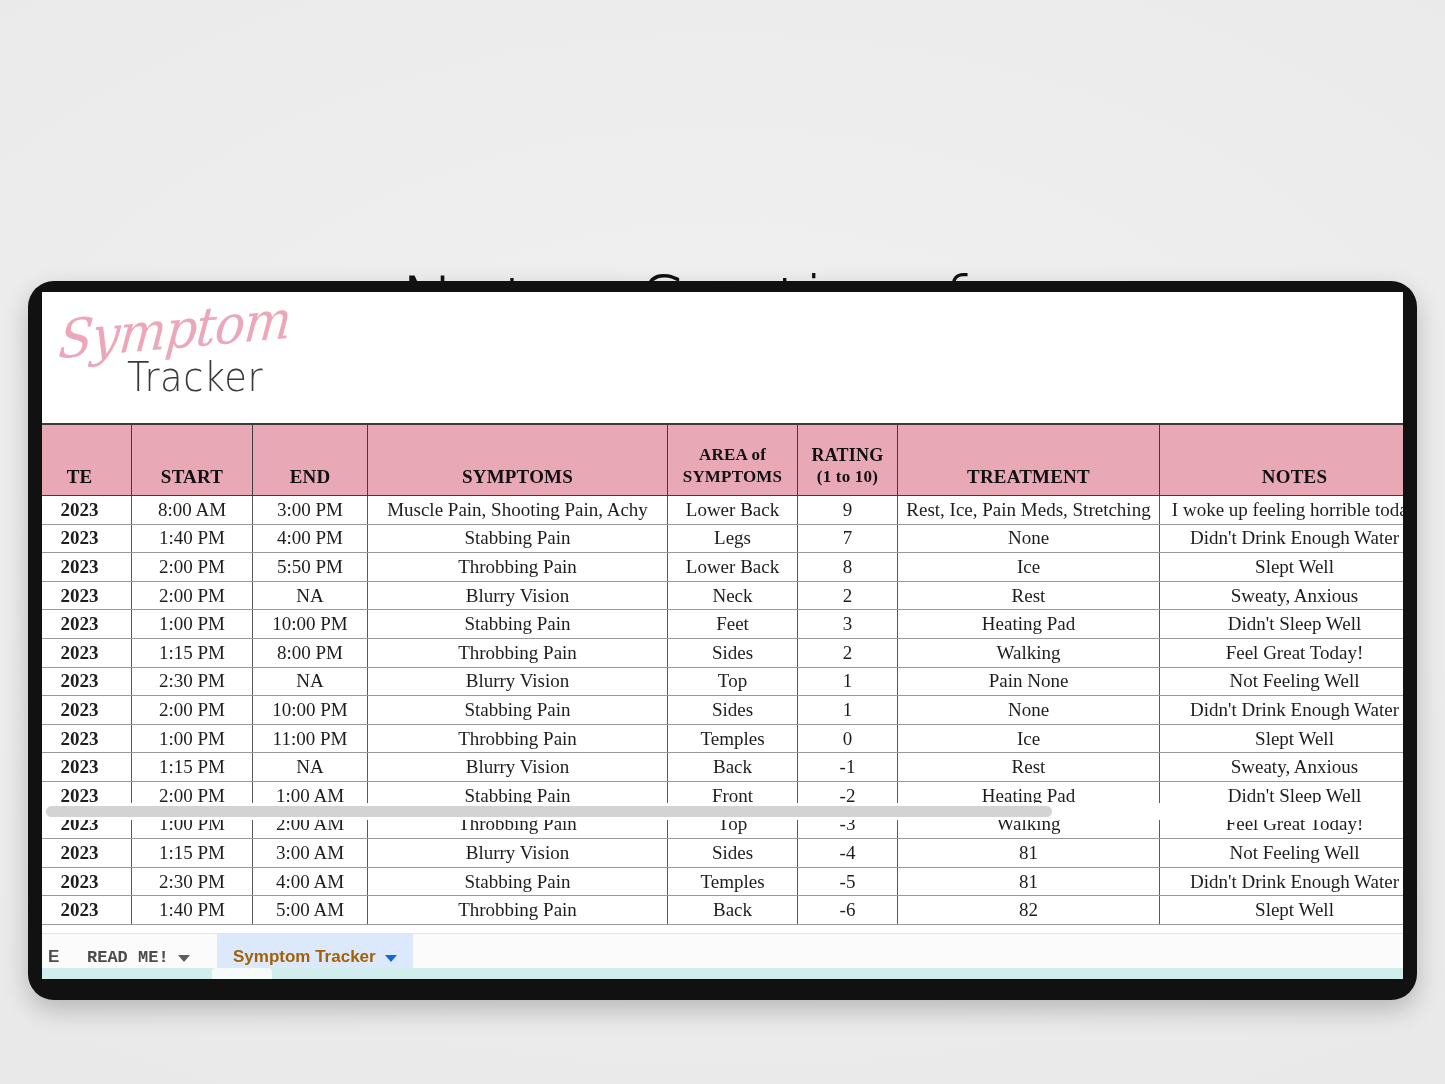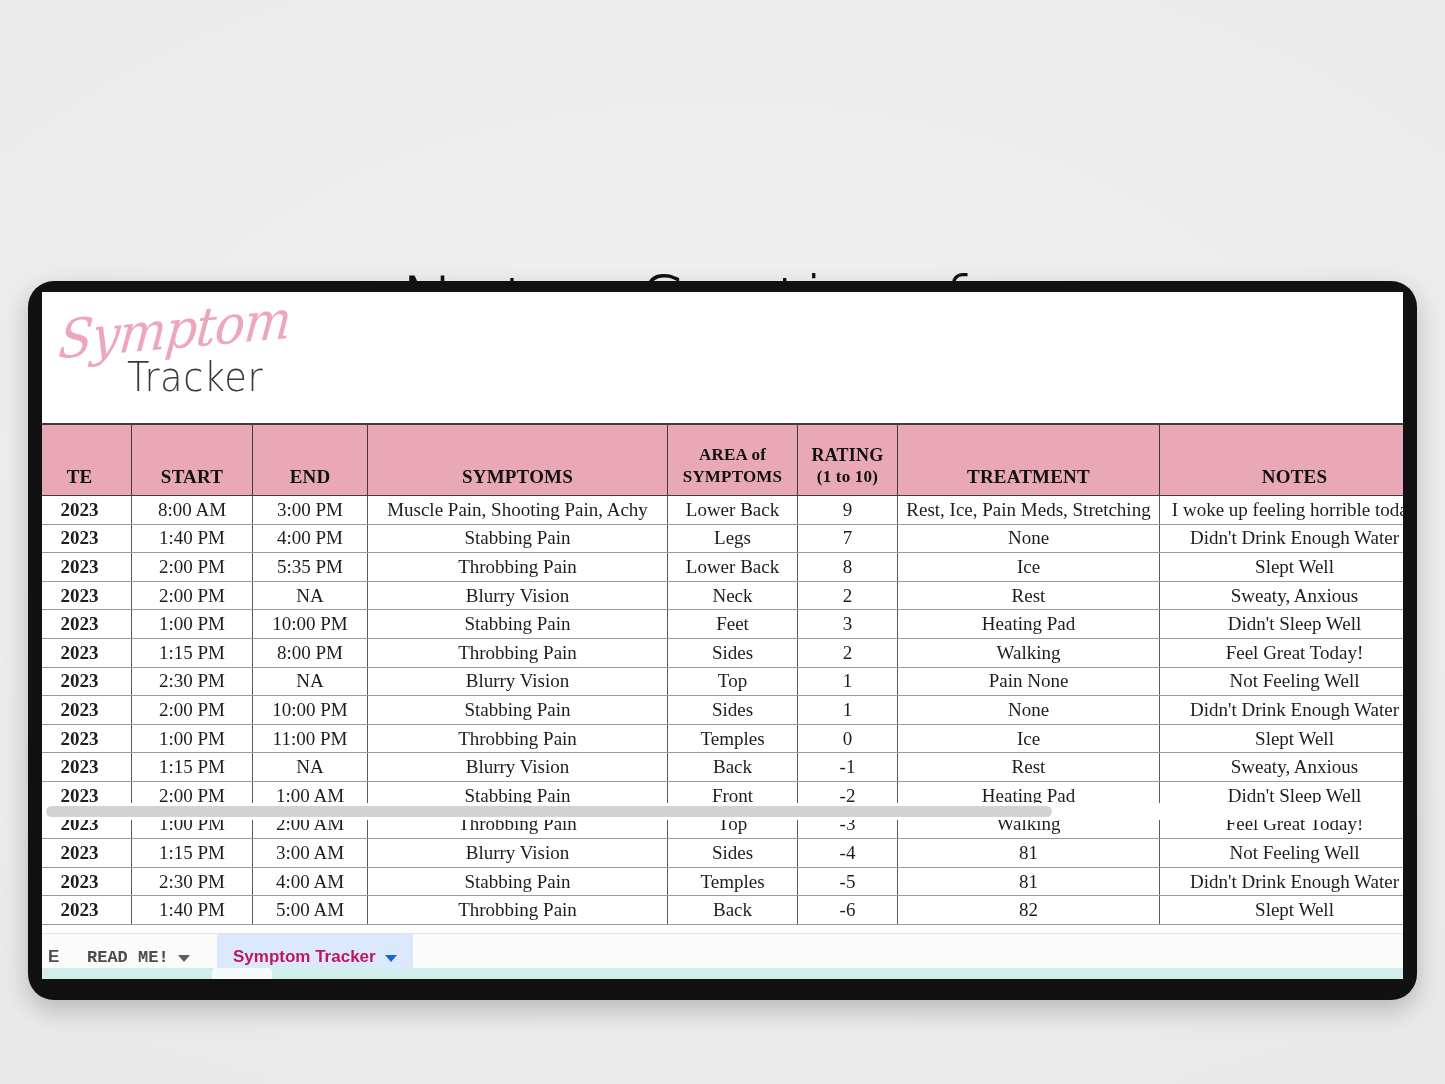--- a/index.html
+++ b/index.html
@@ -222,21 +222,21 @@
     color: #4c4c4c;
   }
   .tab.readme {
     left: 29px;
     color: #4c4c4c;
     font-family: Liberation Mono, monospace;
   }
   .tab.active {
     left: 175px;
     background: #dce8fb;
-    color: #be185d;
+    color: #a16207;
   }
   .caret {
     width: 0;
     height: 0;
     border-left: 6px solid transparent;
     border-right: 6px solid transparent;
     border-top: 7px solid #5d5d5d;
     display: inline-block;
     margin-top: 2px;
   }
@@ -326,21 +326,21 @@
                 <td class="td-end">4:00 PM</td>
                 <td class="td-symptoms">Stabbing Pain</td>
                 <td class="td-area">Legs</td>
                 <td class="td-rating">7</td>
                 <td class="td-treatment">None</td>
                 <td class="td-notes">Didn't Drink Enough Water</td>
               </tr>
               <tr>
                 <td class="td-date">2023</td>
                 <td class="td-start">2:00 PM</td>
-                <td class="td-end">5:35 PM</td>
+                <td class="td-end">5:50 PM</td>
                 <td class="td-symptoms">Throbbing Pain</td>
                 <td class="td-area">Lower Back</td>
                 <td class="td-rating">8</td>
                 <td class="td-treatment">Ice</td>
                 <td class="td-notes">Slept Well</td>
               </tr>
               <tr>
                 <td class="td-date">2023</td>
                 <td class="td-start">2:00 PM</td>
                 <td class="td-end">NA</td>

